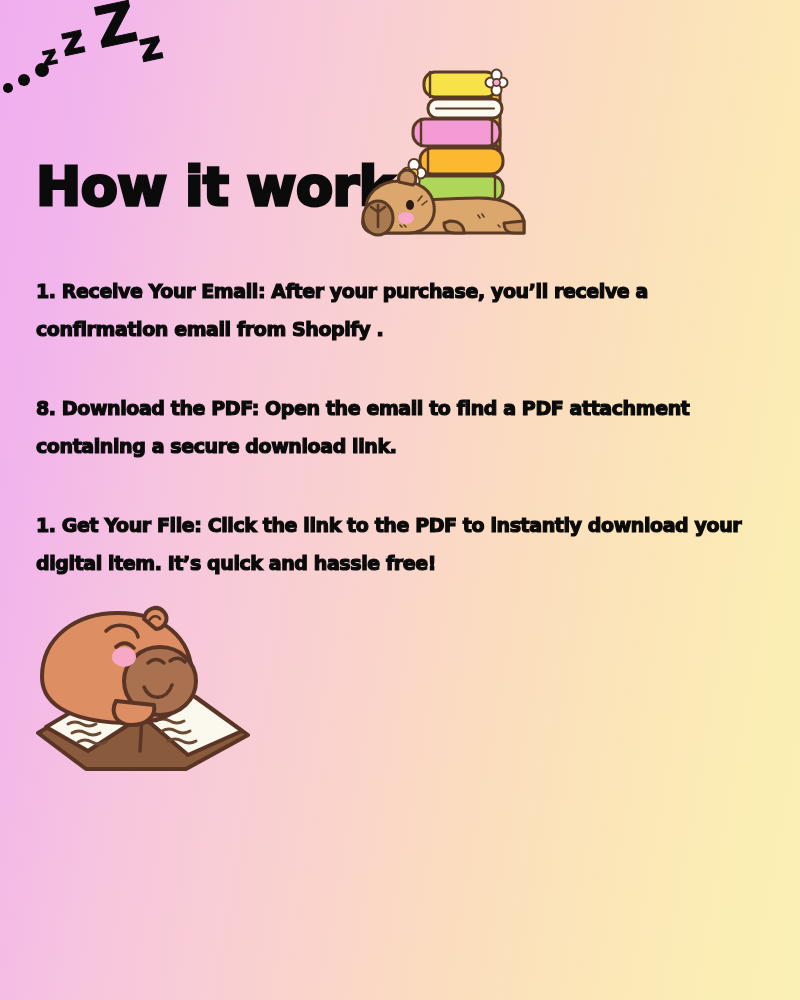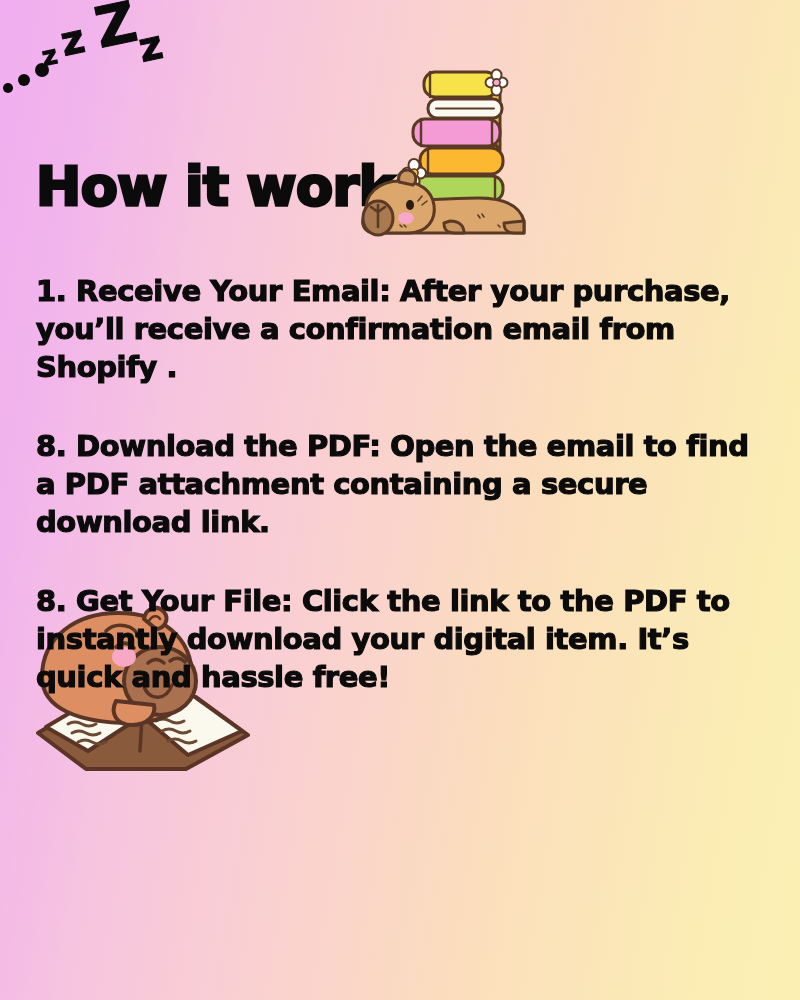--- a/index.html
+++ b/index.html
@@ -47,21 +47,21 @@
   
   #steps {
     position: absolute;
     left: 36px;
     top: 272px;
     width: 725px;
   }
   .step {
     font-family: "DejaVu Sans", sans-serif;
     font-weight: 700;
-    font-size: 29px;
+    font-size: 19px;
     line-height: 38px;
     letter-spacing: -0.4px;
     color: #0b0b0b;
     -webkit-text-stroke: 1.2px #0b0b0b;
     margin: 0 0 41px 0;
   }
   .step:last-child { margin-bottom: 0; }
 
   
   .illus { position: absolute; }
@@ -241,16 +241,16 @@
         <text x="64" y="56" font-size="40" transform="rotate(-12 64 56)">z</text>
         <text x="100" y="48" font-size="56" transform="rotate(-12 100 48)">Z</text>
         <text x="142" y="62" font-size="40" transform="rotate(-12 142 62)">z</text>
       </g>
     </svg>
   </div>
 
   <div id="steps">
     <p class="step">1. Receive Your Email: After your purchase, you’ll receive a confirmation email from Shopify .</p>
     <p class="step">8. Download the PDF: Open the email to find a PDF attachment containing a secure download link.</p>
-    <p class="step">8. Get Your File: Click the link to the PDF to instantly download your digital item. It’s quick and hassle free!</p>
+    <p class="step">1. Get Your File: Click the link to the PDF to instantly download your digital item. It’s quick and hassle free!</p>
   </div>
 
 </div>
 
 </body></html>

